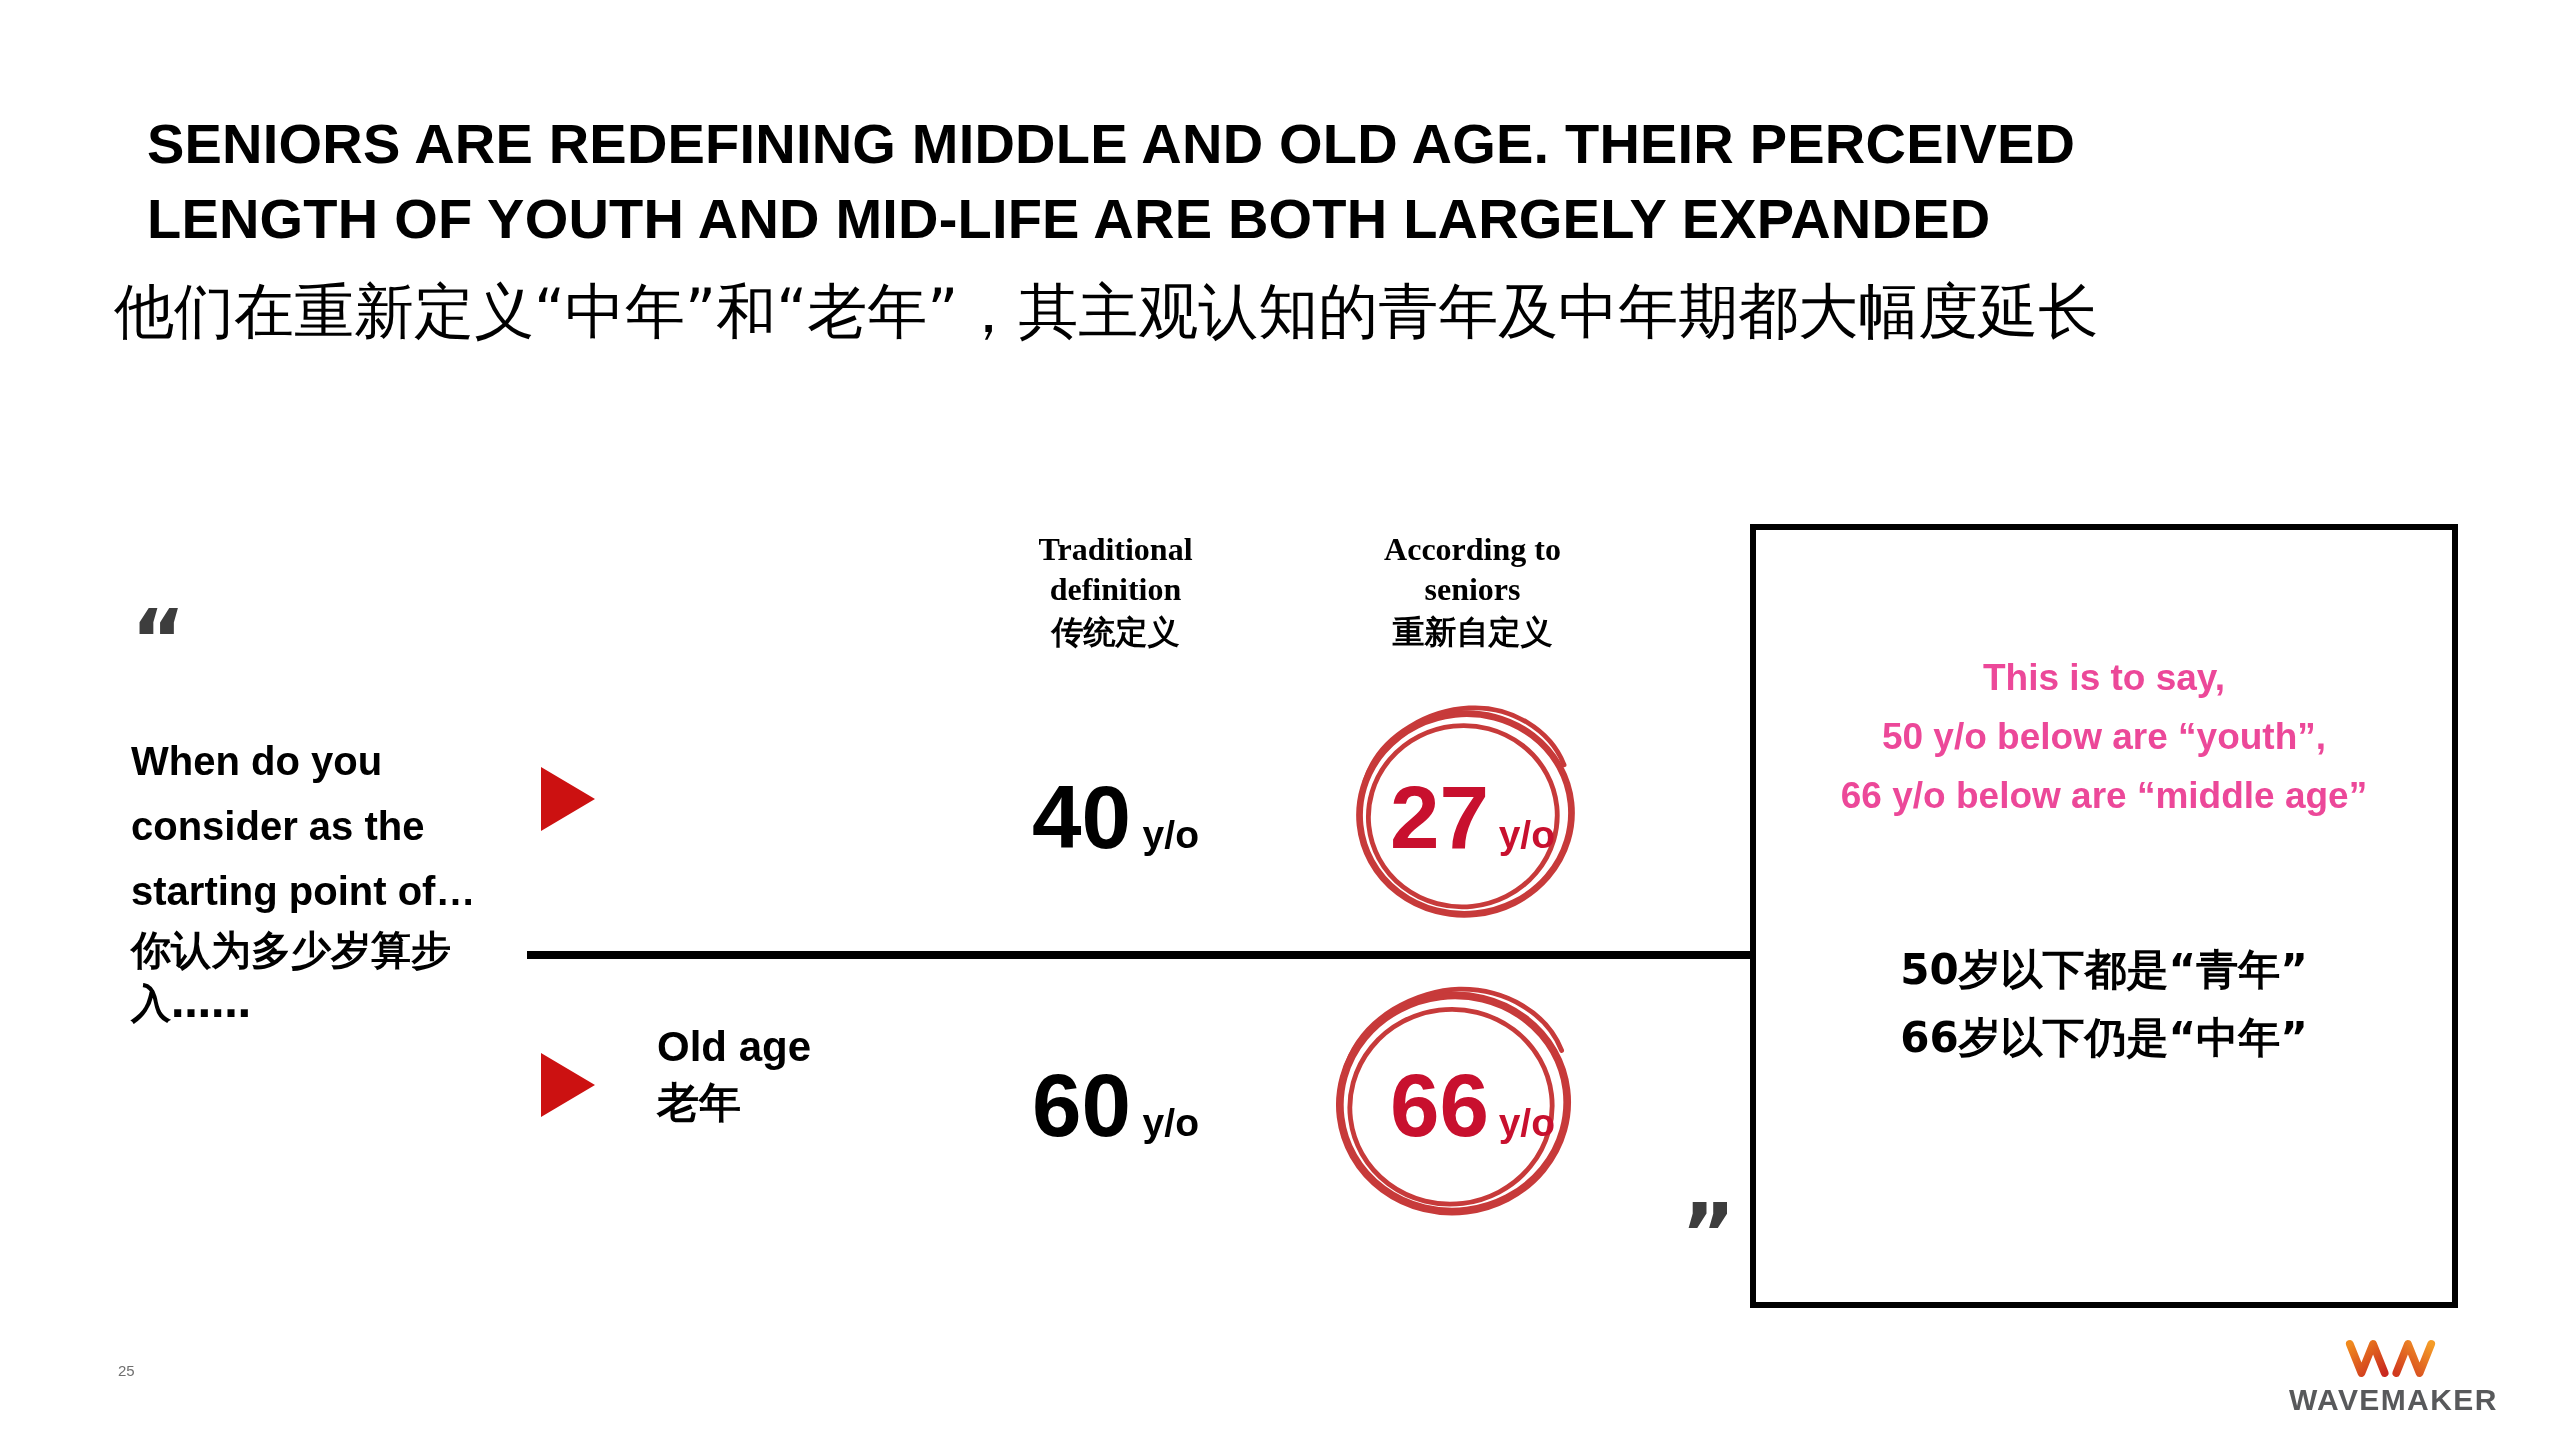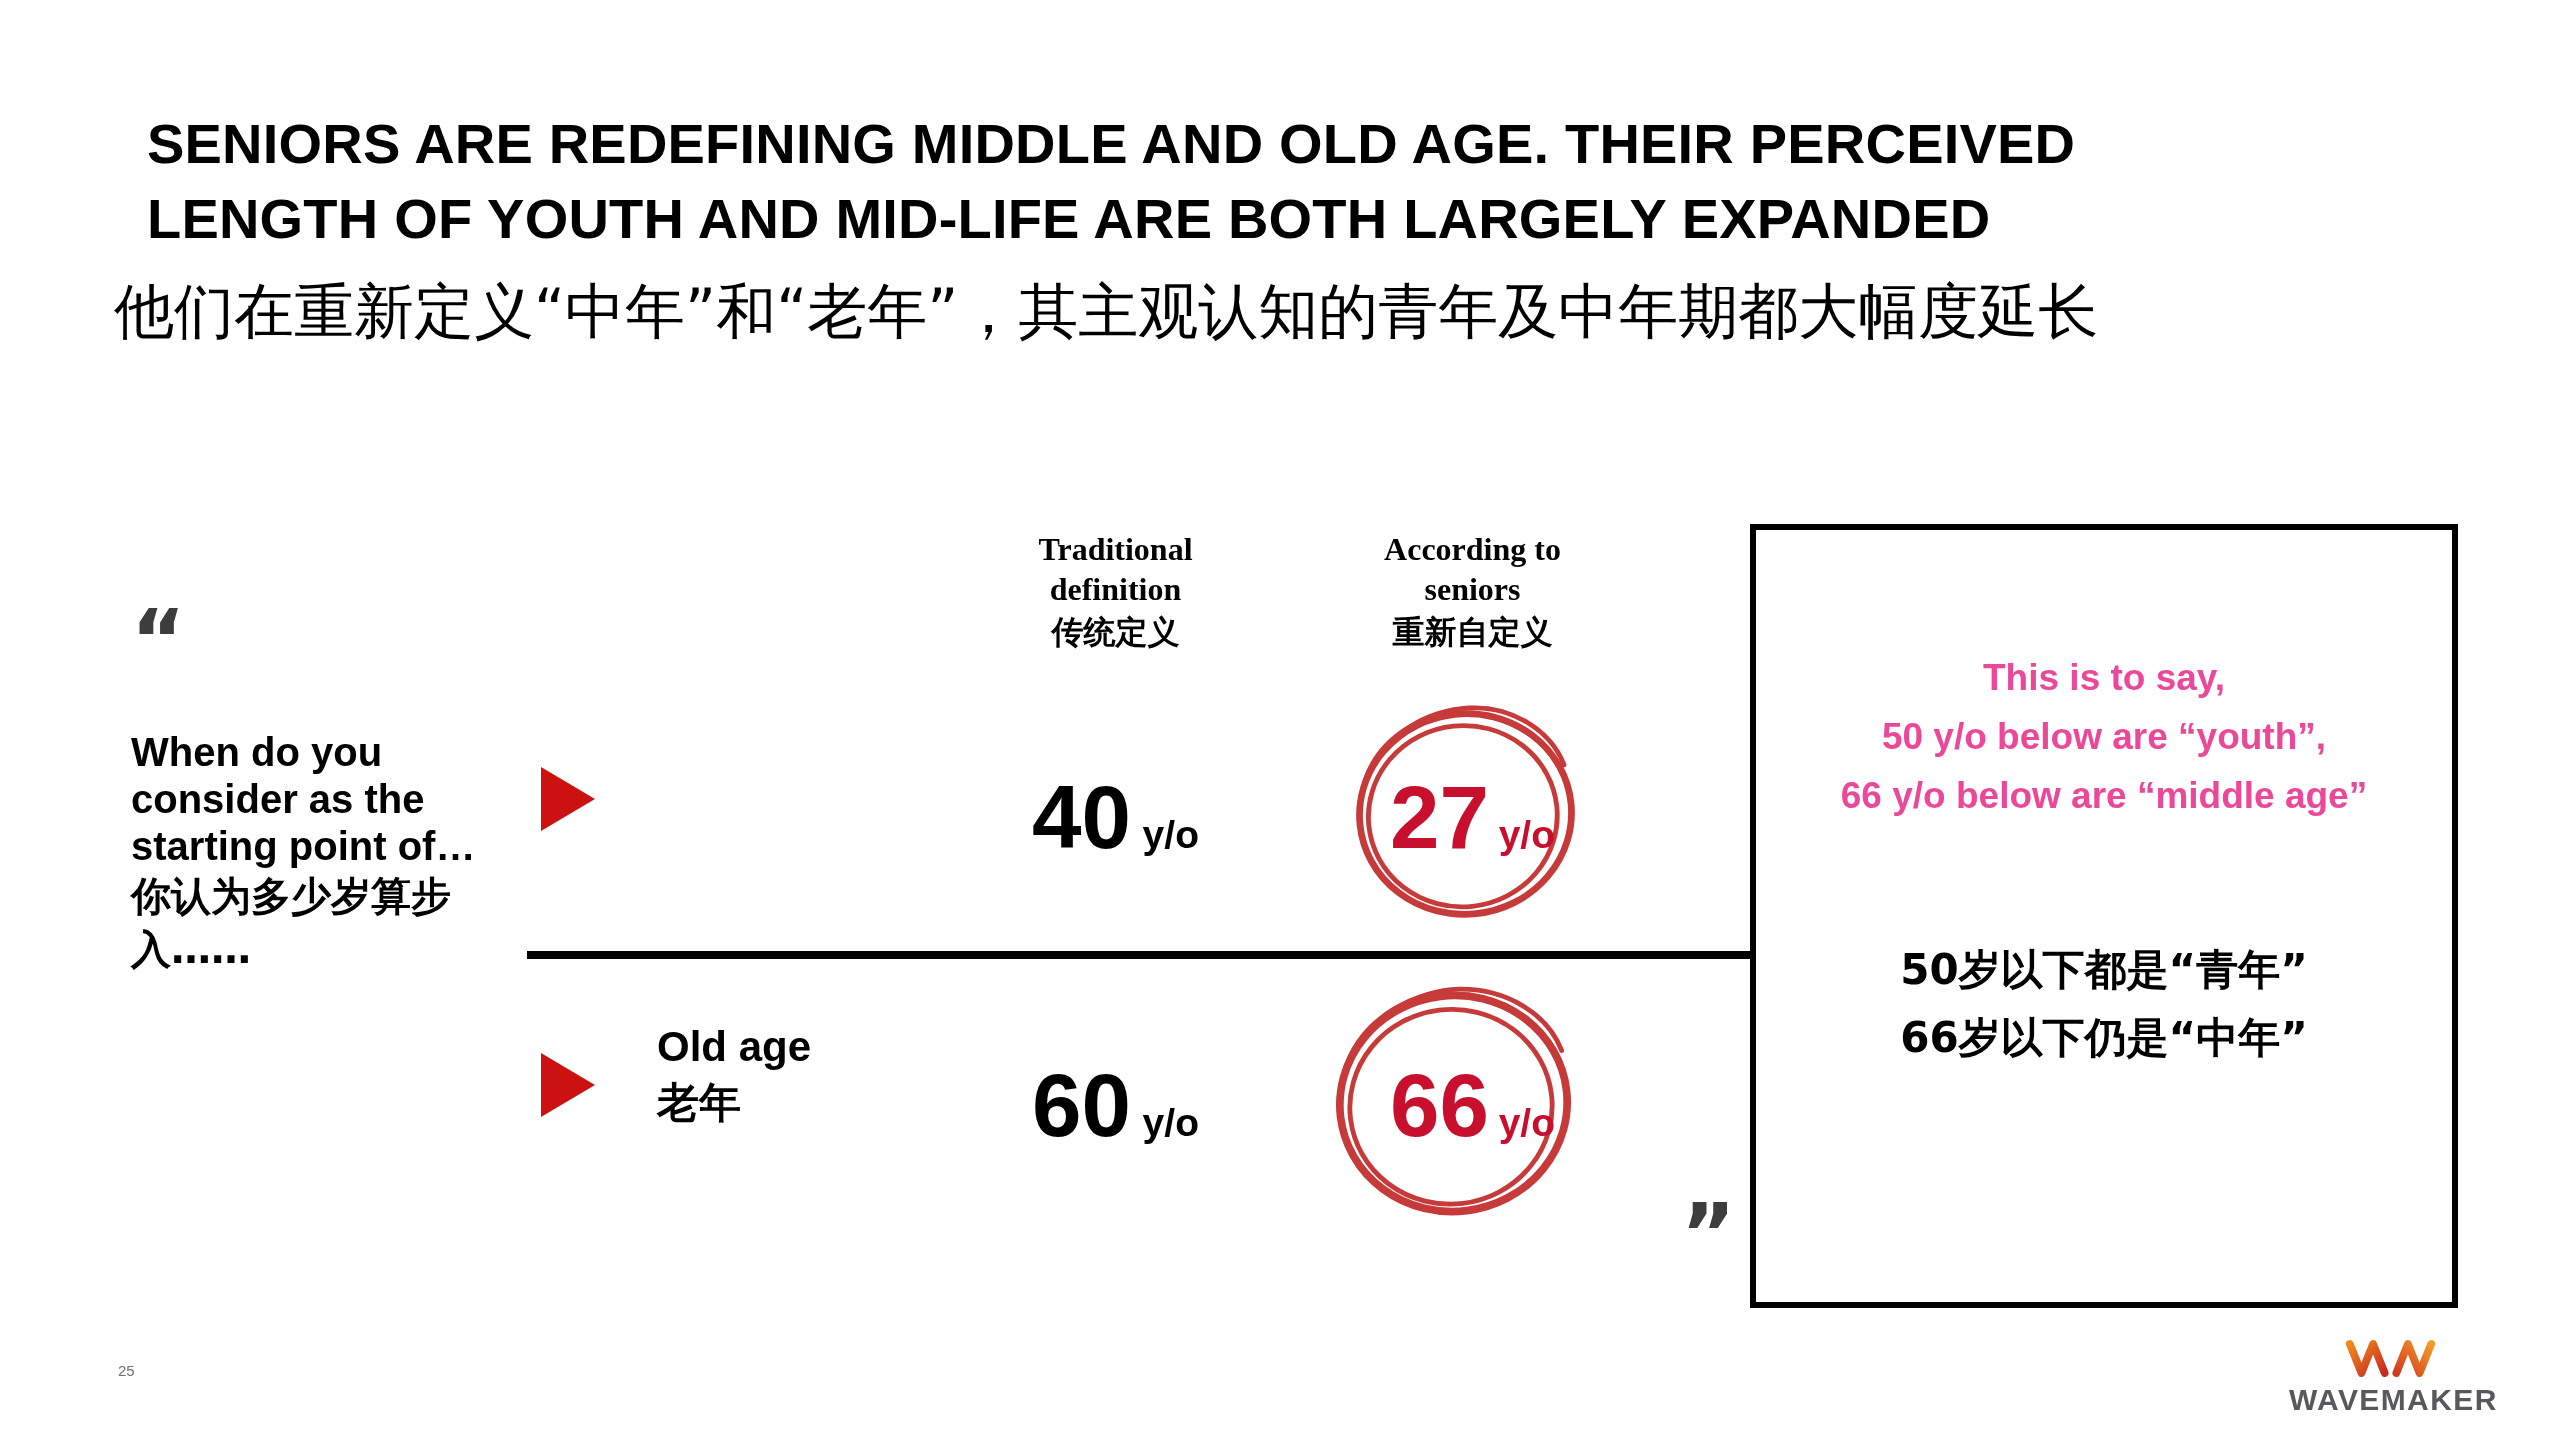--- a/index.html
+++ b/index.html
@@ -72,21 +72,21 @@
   #quote-text {
     position: absolute;
     left: 131px;
     top: 729px;
     width: 386px;
   }
   .quote-en {
     font-family: "Liberation Sans", "DejaVu Sans", sans-serif;
     font-weight: bold;
     font-size: 40px;
-    line-height: 47px;
+    line-height: 65px;
     color: #000000;
   }
   .quote-cn {
     font-family: "DejaVu Sans", "Liberation Sans", sans-serif;
     font-weight: bold;
     font-size: 40px;
     line-height: 53px;
     color: #000000;
   }
 

